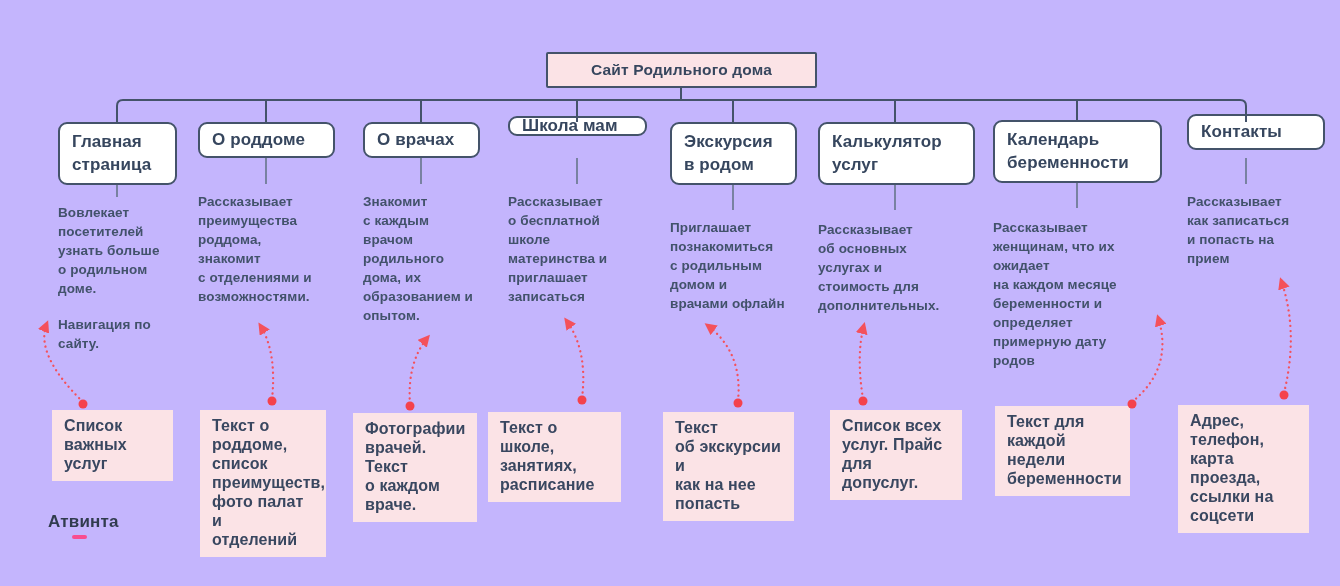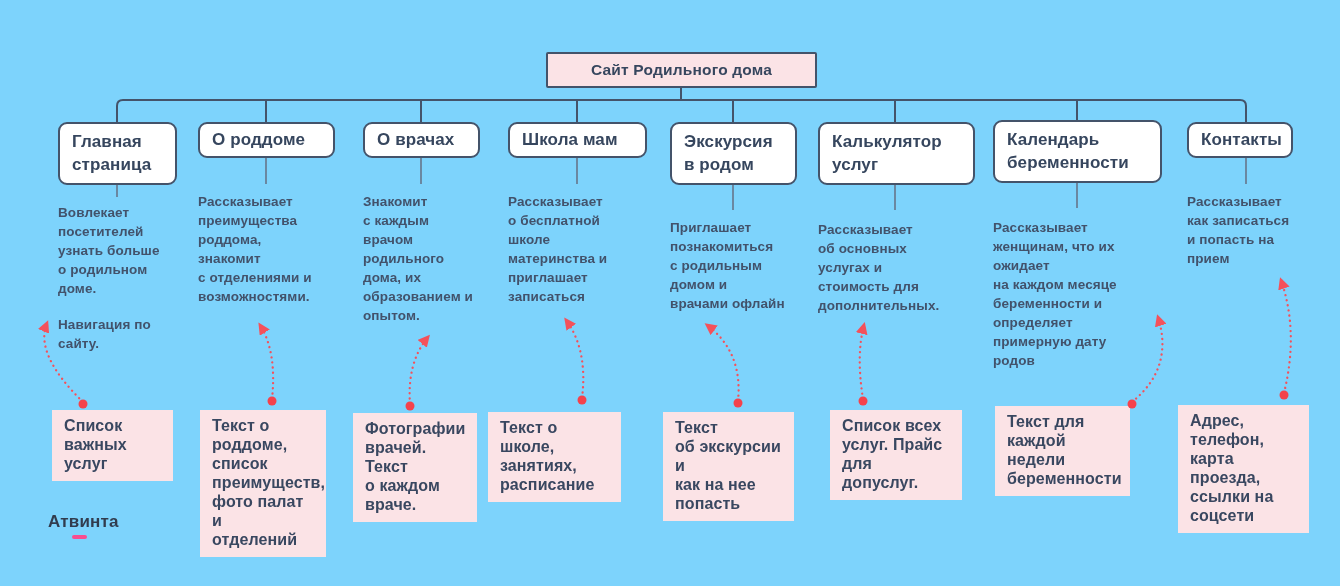--- a/index.html
+++ b/index.html
@@ -1,35 +1,35 @@
 <!DOCTYPE html>
 <html><head>
 <meta charset="utf-8">
 <style>
   html,body{margin:0;padding:0;background:#ffffff;}
   #canvas{
-    position:relative;width:1340px;height:586px;background:#7dd3fc;overflow:hidden;
+    position:relative;width:1340px;height:586px;background:#c4b5fd;overflow:hidden;
     font-family:"Liberation Sans", sans-serif;
   }
   #overlay{position:absolute;left:0;top:0;pointer-events:none;}
 
   .node{
     position:absolute;display:flex;align-items:center;box-sizing:border-box;
     background:#ffffff;border:2px solid #44536a;border-radius:9px;
     padding:8px 12px;font-size:17px;font-weight:600;color:#36465e;line-height:1.32;
     letter-spacing:.1px;
   }
   #n1{left:58px;top:122px;width:119px;height:63px}
   #n2{left:198px;top:122px;width:137px;height:36px}
   #n3{left:363px;top:122px;width:117px;height:36px}
-  #n4{left:508px;top:122px;width:139px;height:36px}
+  #n4{left:508px;top:116px;width:139px;height:20px}
   #n5{left:670px;top:122px;width:127px;height:63px}
   #n6{left:818px;top:122px;width:157px;height:63px}
   #n7{left:993px;top:120px;width:169px;height:63px}
-  #n8{left:1187px;top:122px;width:106px;height:36px}
+  #n8{left:1187px;top:114px;width:138px;height:36px}
 
   #rootnode{
     position:absolute;left:546px;top:52px;width:271px;height:36px;box-sizing:border-box;
     background:#fbe3e6;border:2px solid #44536a;border-radius:2px;
     display:flex;align-items:center;justify-content:center;
     font-size:15.5px;font-weight:600;color:#36465e;letter-spacing:.2px;
   }
 
   .desc{
     position:absolute;font-size:13.5px;font-weight:600;color:#42526b;

